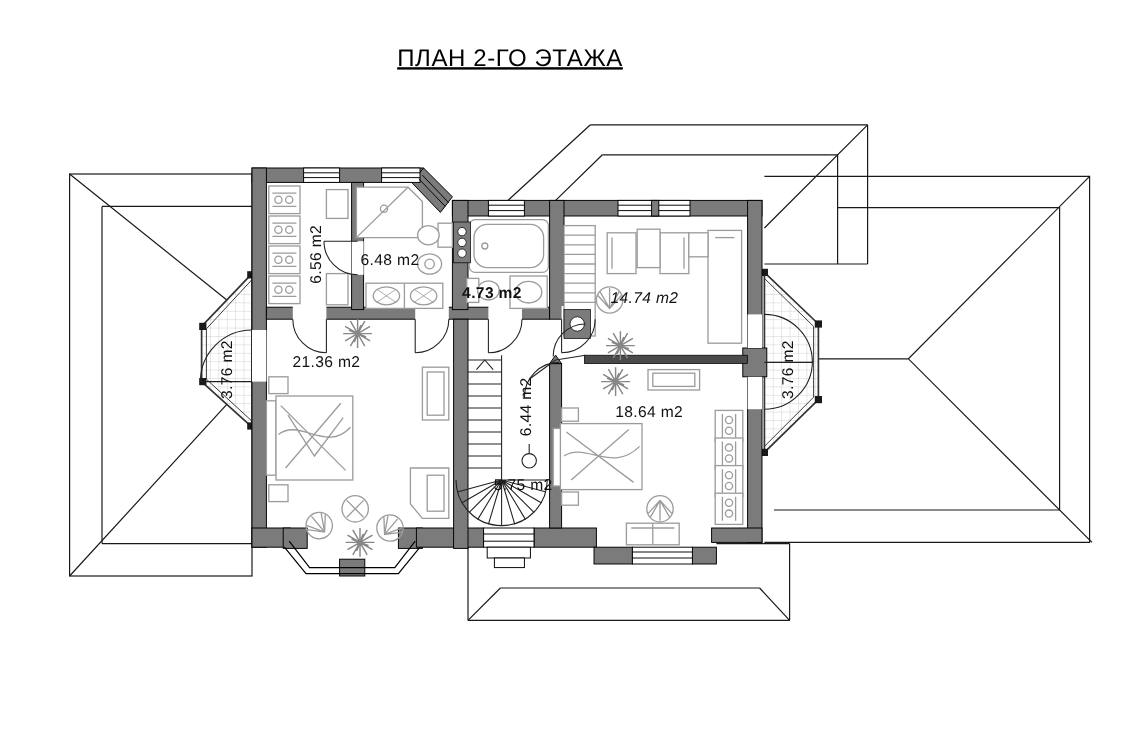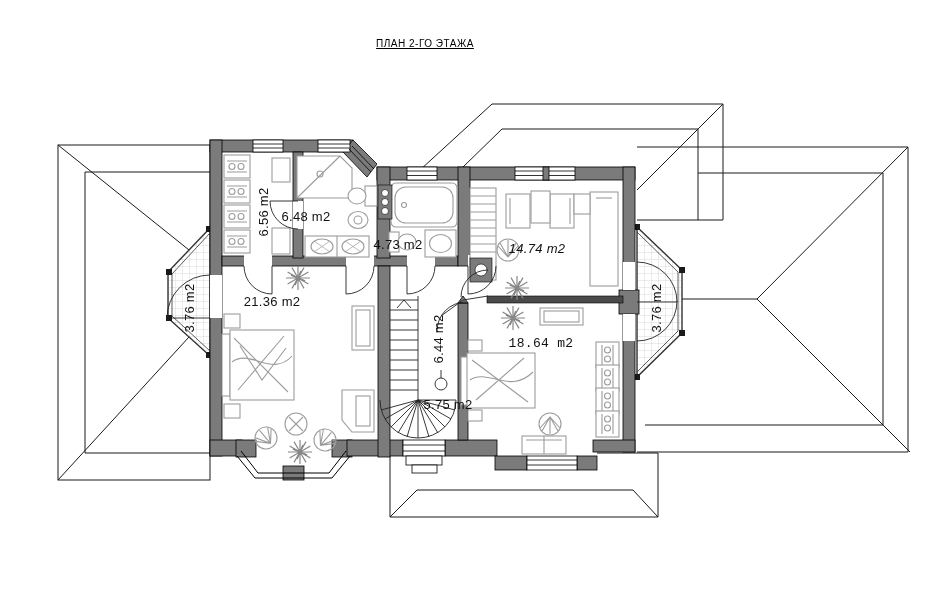--- a/index.html
+++ b/index.html
@@ -3,21 +3,21 @@
 <meta charset="utf-8">
 <style>
   html,body{margin:0;padding:0;background:#ffffff;}
   #stage{position:relative;width:948px;height:613px;background:#ffffff;overflow:hidden;
          font-family:"Liberation Sans","DejaVu Sans",sans-serif;}
   #plan-svg{position:absolute;left:0;top:0;}
   .lbl{position:absolute;font-size:13px;color:#111;white-space:nowrap;
        transform:translate(-50%,-50%);letter-spacing:0.3px;}
   .lbl.v{transform:translate(-50%,-50%) rotate(-90deg);}
   #title{position:absolute;left:300px;top:38px;width:250px;text-align:center;
-         font-size:10px;color:#000;text-decoration:underline;letter-spacing:0.5px;}
+         font-size:20px;color:#000;text-decoration:underline;letter-spacing:0.5px;}
 </style>
 </head>
 <body>
 
 <div id="stage">
 
 <svg id="plan-svg" width="948" height="613" viewBox="0 0 948 613">
   <defs>
     <pattern id="grid" width="7" height="7" patternUnits="userSpaceOnUse">
       <path d="M 7 0 L 0 0 0 7" fill="none" stroke="#c8c8c8" stroke-width="0.7"></path>
@@ -312,23 +312,23 @@
     <path d="M637 341 A40 40 0 0 0 677 301"></path>
     <path d="M463 300 L488 296 M463 300 L441 316"></path>
     <path d="M461 297 A27 27 0 0 1 488 270"></path>
     <path d="M437 331 A29 29 0 0 1 466 302"></path>
   </g>
 </svg>
 
 <div id="title">ПЛАН 2-ГО ЭТАЖА</div>
 
 <div class="lbl v" style="left:263px;top:212px;">6.56 m2</div>
-<div class="lbl" style="left:306px;top:216px;text-align:right;">6.48 m2</div>
-<div class="lbl" style="left:398px;top:244px;">4.73 m2</div>
+<div class="lbl" style="left:325px;top:216px;text-align:right;">6.48 m2</div>
+<div class="lbl" style="left:410px;top:244px;font-weight:bold;">4.73 m2</div>
 <div class="lbl" style="left:537px;top:248px;font-style:italic;">14.74 m2</div>
 <div class="lbl" style="left:272px;top:301px;">21.36 m2</div>
 <div class="lbl v" style="left:438px;top:339px;">6.44 m2</div>
-<div class="lbl" style="left:436px;top:404px;padding-left:24px;">5.75 m2</div>
-<div class="lbl" style="left:541px;top:343px;font-family:Liberation Mono, monospace;">18.64 m2</div>
+<div class="lbl" style="left:424px;top:404px;padding-left:24px;">5.75 m2</div>
+<div class="lbl" style="left:541px;top:343px;">18.64 m2</div>
 <div class="lbl v" style="left:189px;top:308px;">3.76 m2</div>
 <div class="lbl v" style="left:656px;top:308px;">3.76 m2</div>
 
 </div>
 
 </body></html>

